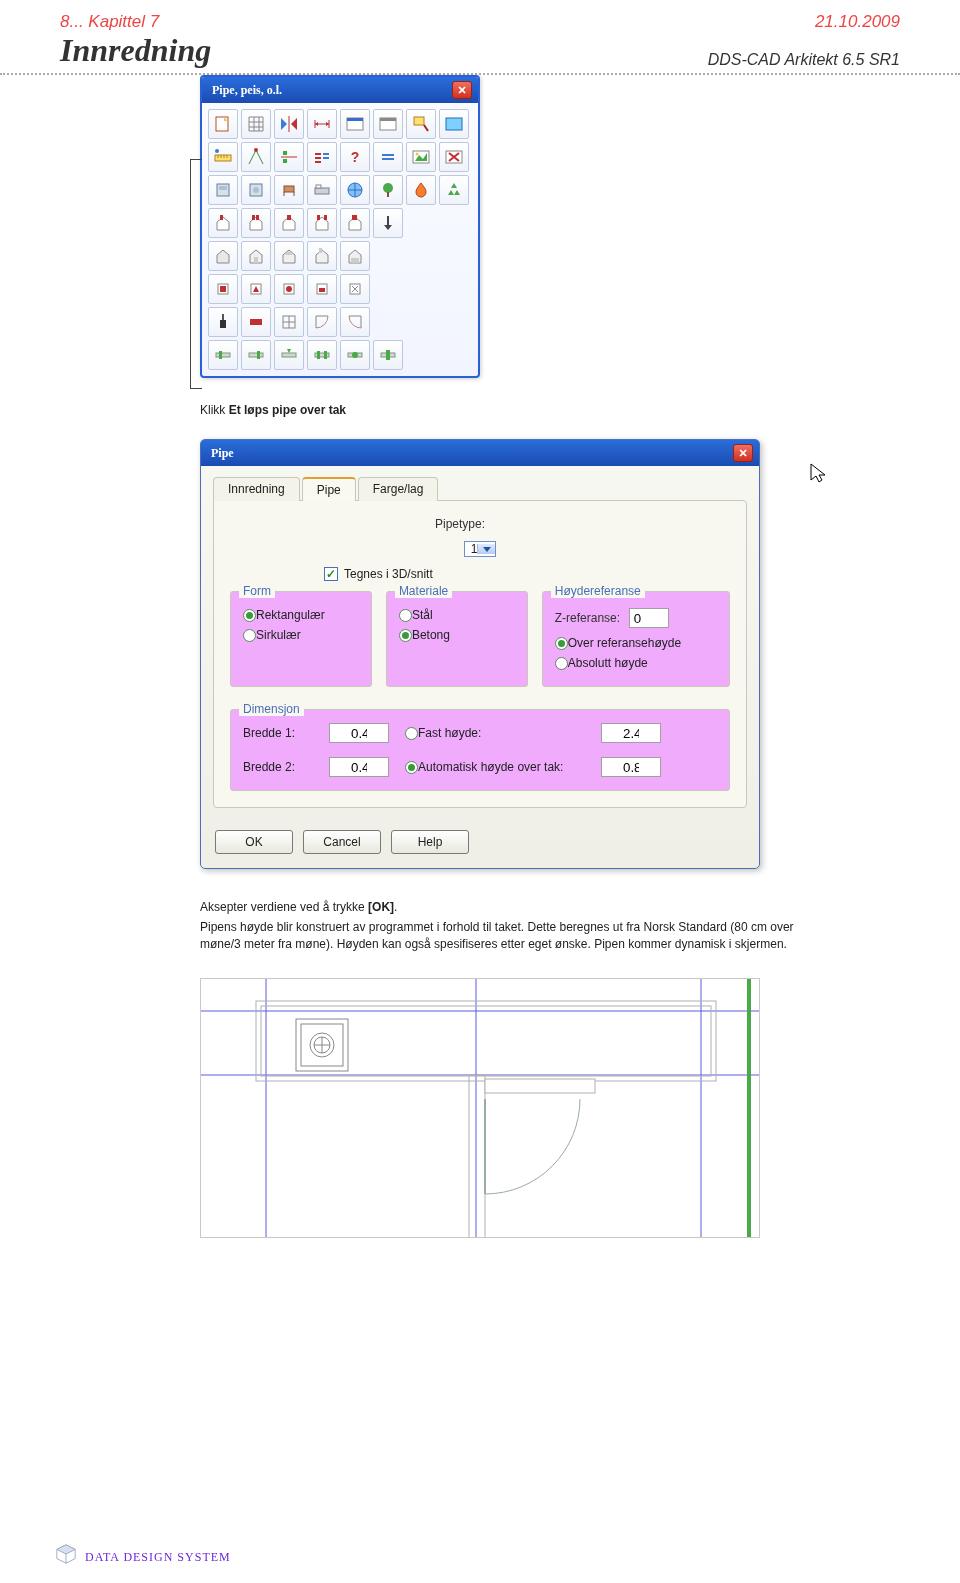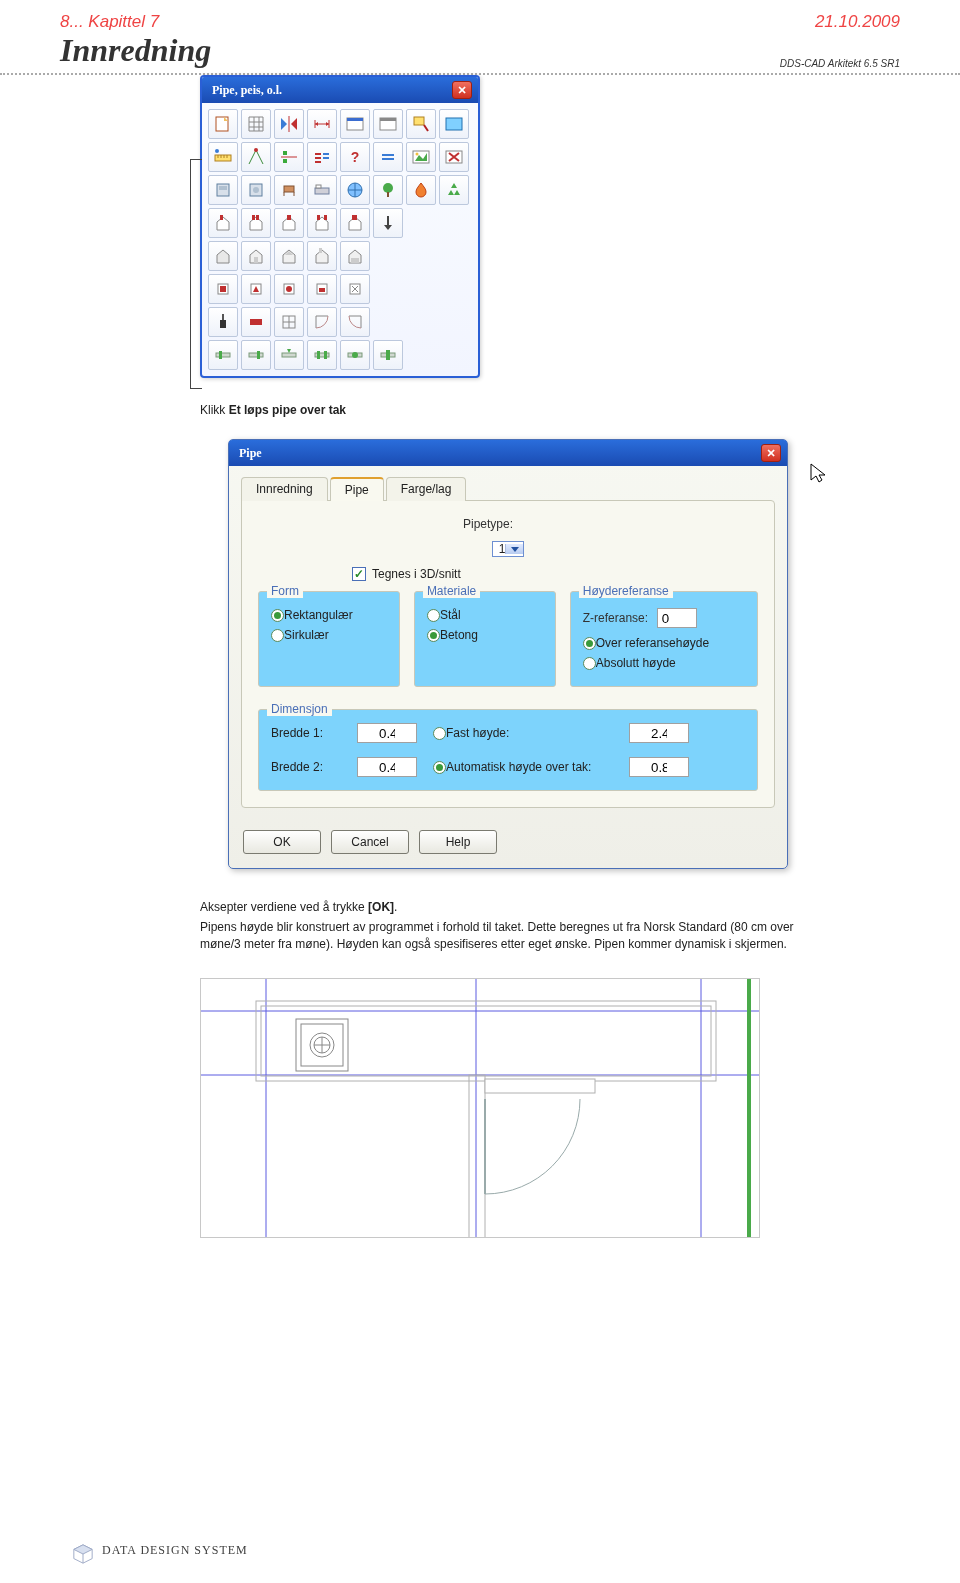--- a/index.html
+++ b/index.html
@@ -29,21 +29,21 @@
   }
   .main-title h1 {
     font-family: Georgia, "Times New Roman", serif;
     font-style: italic;
     font-weight: bold;
     color: #333;
     font-size: 32px;
   }
   .main-title .right {
     font-style: italic;
-    font-size: 10px;
+    font-size: 16px;
     color: #333;
   }
   .content-area {
     padding: 0 140px 0 200px;
     position: relative;
   }
   .indicator-line {
     position: absolute;
     left: 190px;
     top: 84px;
@@ -127,21 +127,20 @@
   .spacer { border: none; background: none; cursor: default; }
 
   
   .dialog {
     width: 560px;
     border: 1px solid #4a6fb7;
     border-radius: 5px;
     background: linear-gradient(#f7f8f2, #efefe8);
     box-shadow: 2px 2px 6px rgba(0,0,0,0.25);
     margin-bottom: 24px;
-    margin-left: 28px;
   }
   .dialog .titlebar { border-radius: 3px 3px 0 0; }
   .cursor-img {
     position: absolute;
     right: 128px;
     margin-top: -4px;
     width: 24px;
     height: 24px;
     pointer-events: none;
   }
@@ -208,21 +207,21 @@
     display: flex; align-items: center; justify-content: center;
     color: #2a8a2a; font-size: 12px; font-weight: bold;
   }
   .fieldsets { display: flex; gap: 14px; margin-bottom: 10px; }
   .fs {
     border: 1px solid #c8c8b8;
     border-radius: 3px;
     padding: 10px 12px 10px 12px;
     position: relative;
     flex: 1;
-    background: #7dd3fc;
+    background: #f0abfc;
   }
   .fs > .legend {
     position: absolute;
     top: -8px;
     left: 8px;
     background: #f8f8f0;
     padding: 0 4px;
     color: #4a6fb7;
     font-size: 12px;
   }
@@ -294,27 +293,27 @@
     border: 1px solid #c8c8c8;
     background: #fff;
     position: relative;
     overflow: hidden;
   }
 
   
   .footer {
     position: absolute;
     bottom: 18px;
-    left: 72px;
-    display: flex;
-    align-items: flex-start;
+    left: 55px;
+    display: flex;
+    align-items: flex-end;
     gap: 8px;
     font-family: Georgia, serif;
     letter-spacing: 1px;
-    color: #404040;
+    color: #6d28d9;
   }
   .footer .cube {
     width: 22px; height: 22px;
   }
   .z-label { width: 70px; color: #333; }
   .small-input {
     border: 1px solid #a0a0a0;
     background: #fff;
     height: 20px;
     width: 40px;

